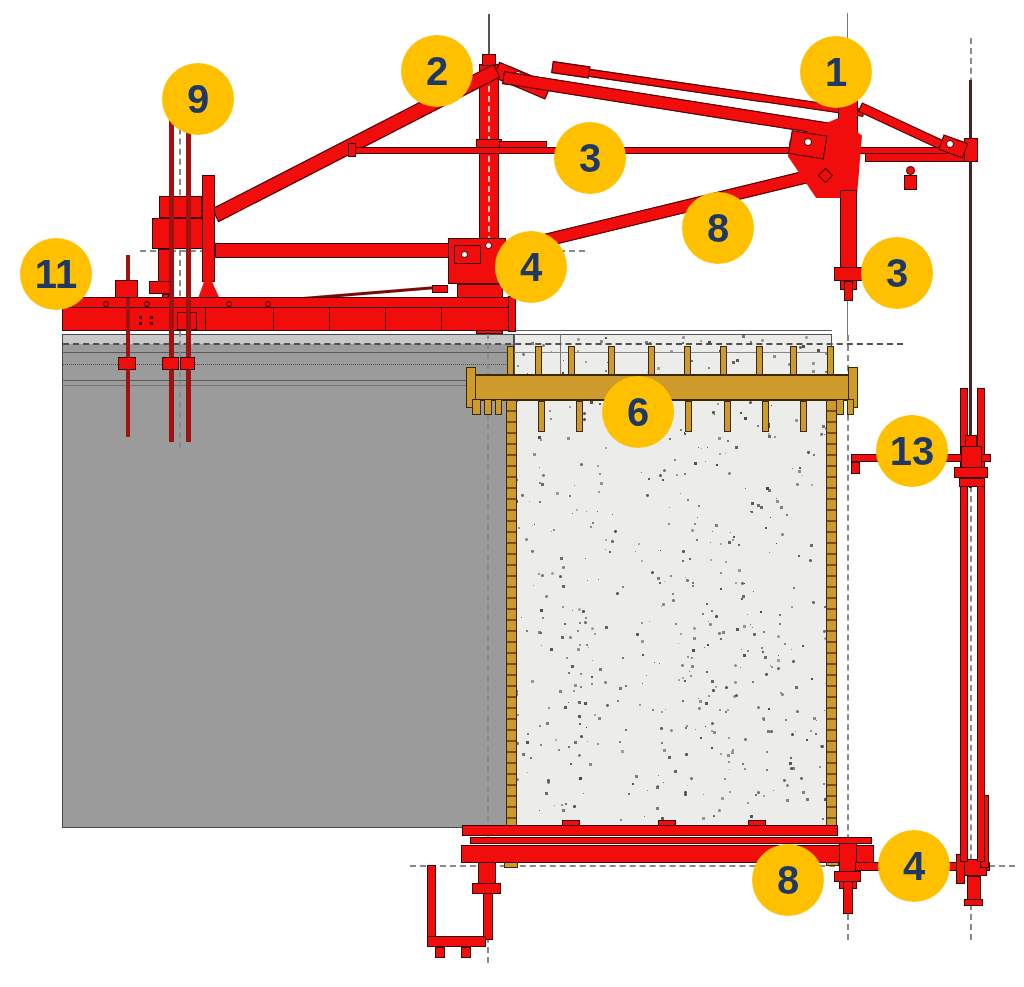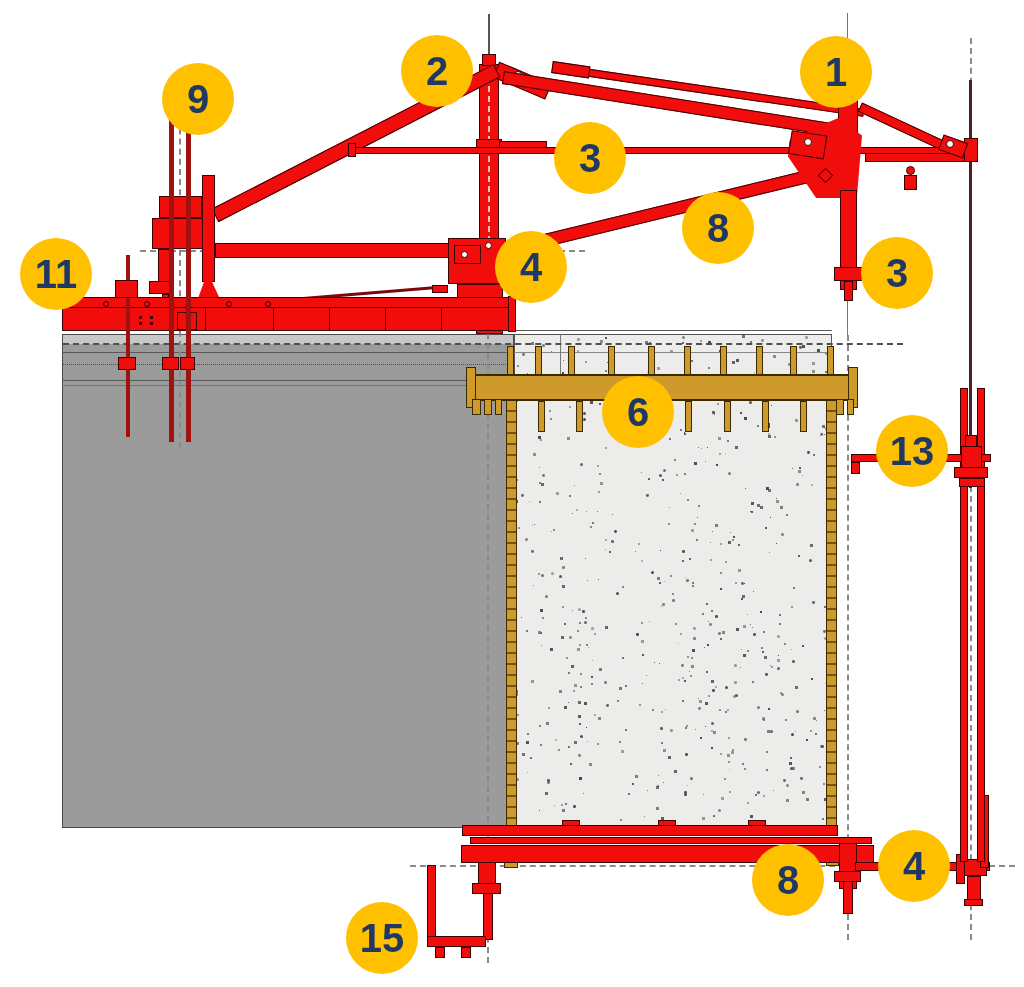--- a/index.html
+++ b/index.html
@@ -800,16 +800,13 @@
     </div>
   <div class="callout" style="left:682px;top:192px;">
       <span>8</span>
     </div>
   <div class="callout" style="left:876px;top:415px;">
       <span>13</span>
     </div>
   <div class="callout" style="left:878px;top:830px;">
       <span>4</span>
     </div>
-  <div class="callout" style="left:346px;top:902px;">
-      <span>15</span>
-    </div>
 </div>
 
 </body></html>

